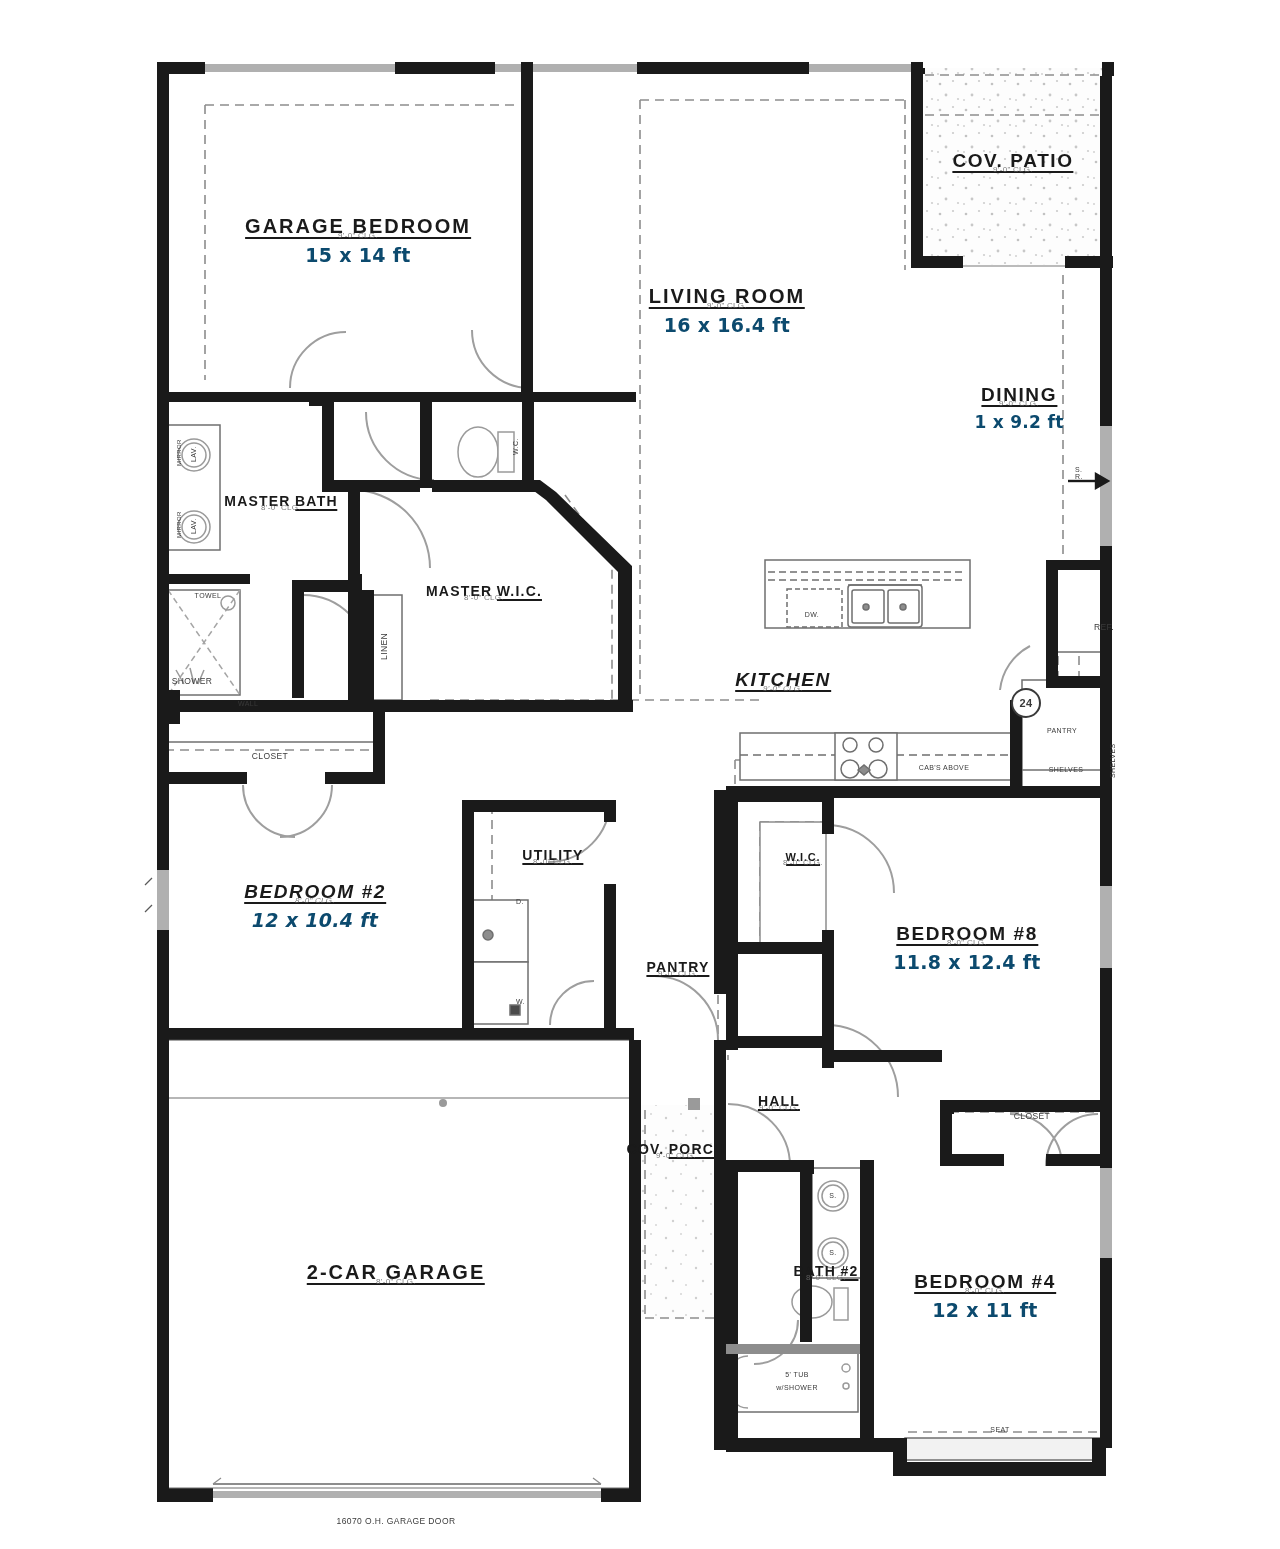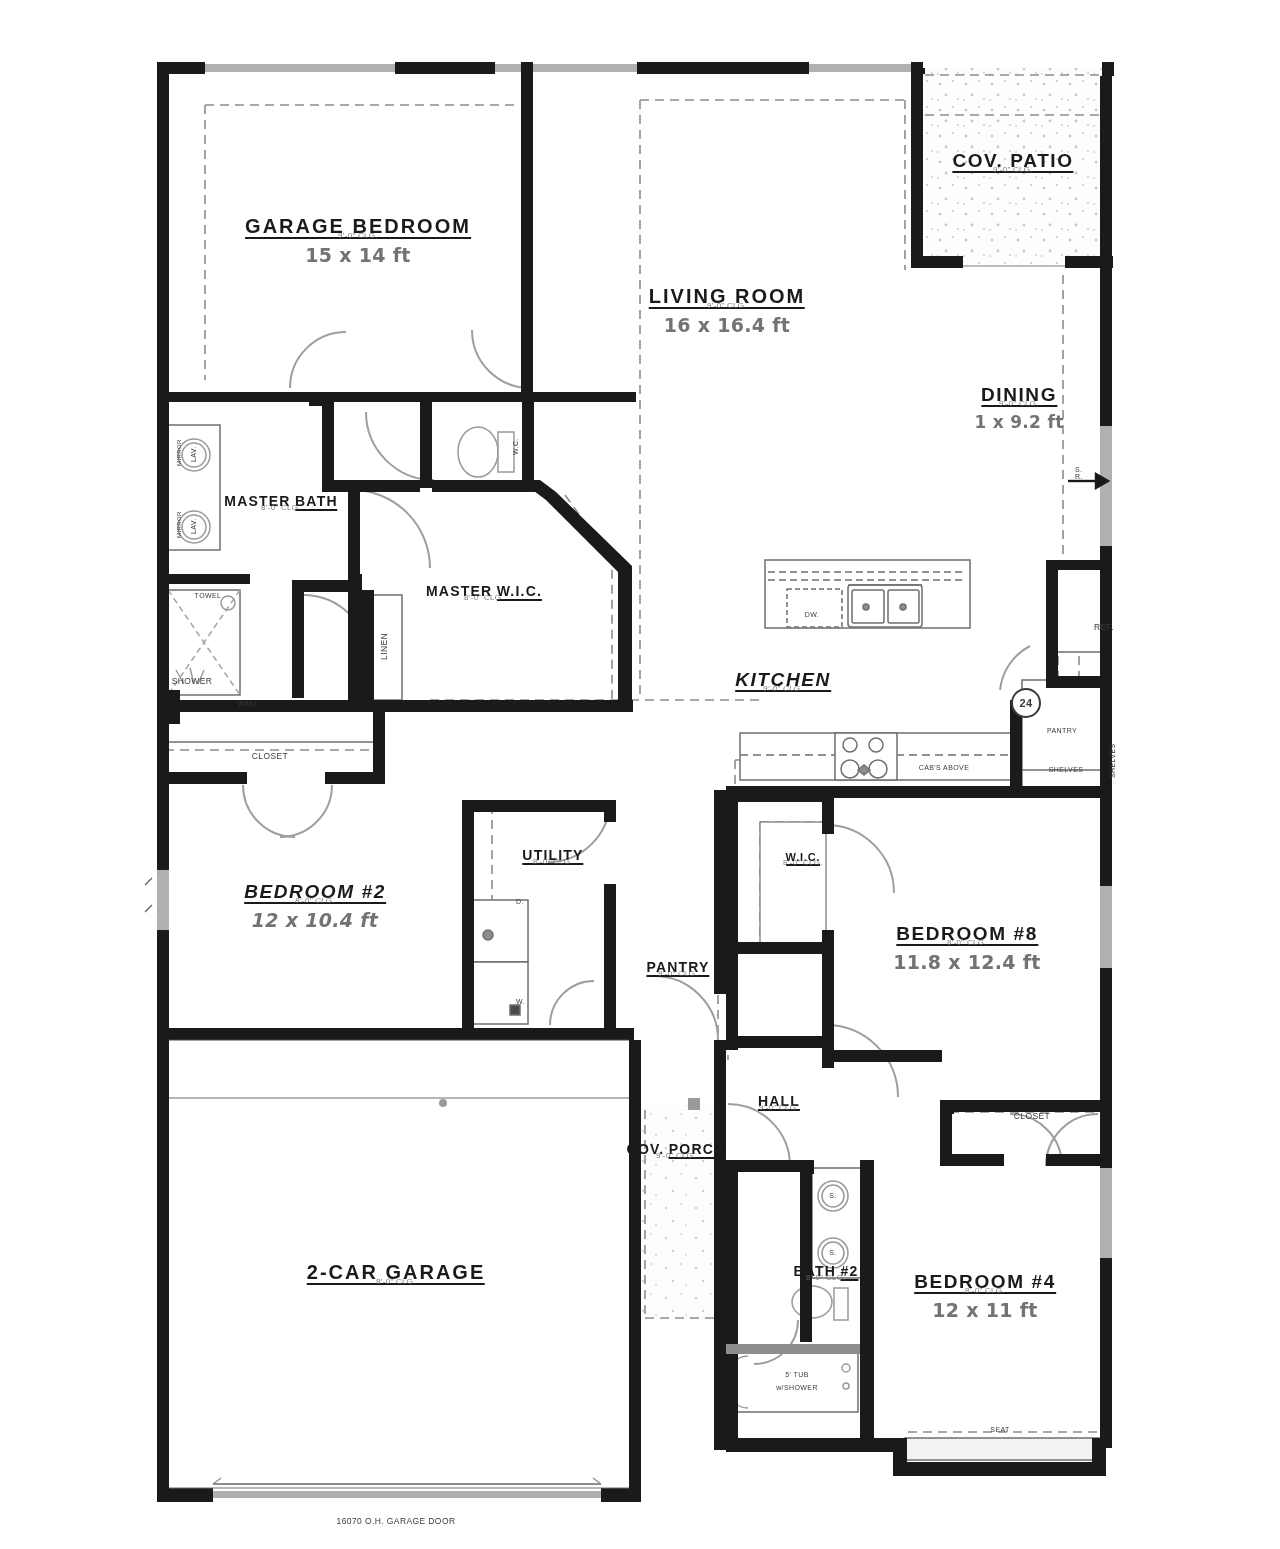--- a/index.html
+++ b/index.html
@@ -45,21 +45,21 @@
     line-height: 1;
     margin-top: -7px;
     opacity: .85;
     transform: scaleY(.9);
   }
   .dims {
     font-family: "DejaVu Sans", sans-serif;
     font-weight: bold;
     font-size: 19px;
     letter-spacing: 0.3px;
-    color: #737373;
+    color: #0c4a6e;
     margin-top: 4px;
   }
   .dims.sm { font-size: 17px; }
 
   .micro {
     position: absolute;
     font-size: 8.5px;
     letter-spacing: .4px;
     color: #3a3a3a;
     white-space: nowrap;

